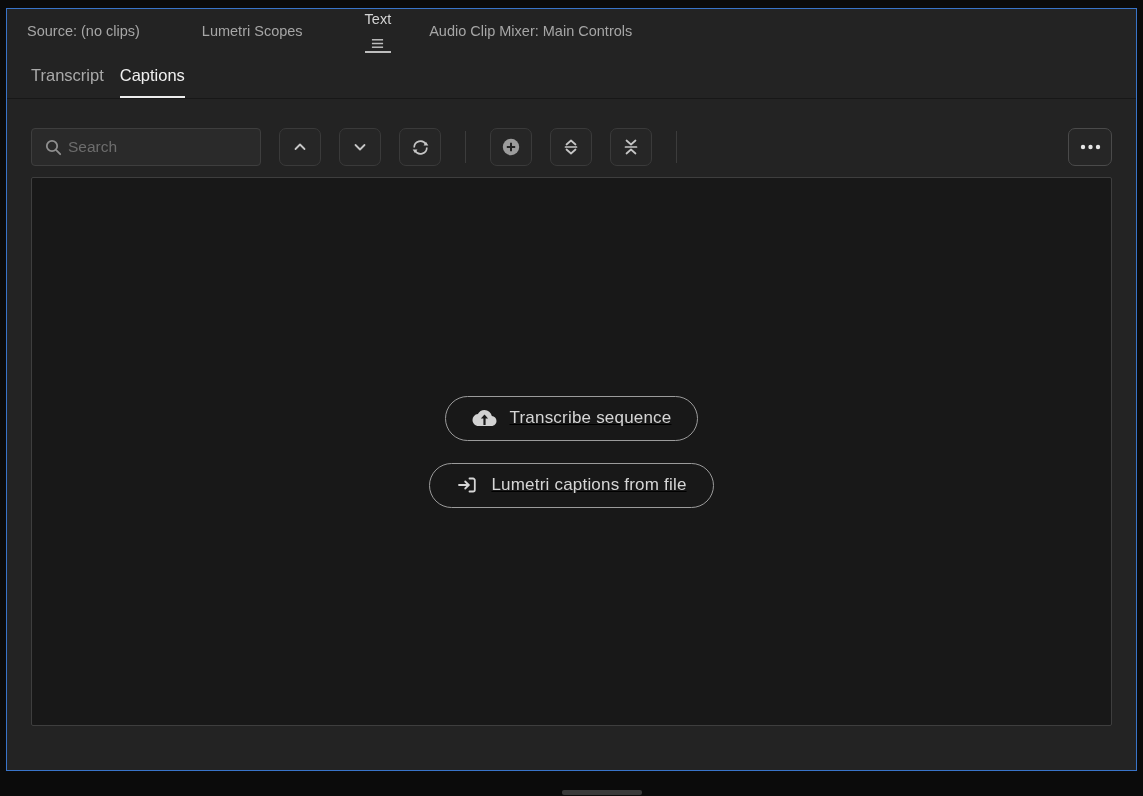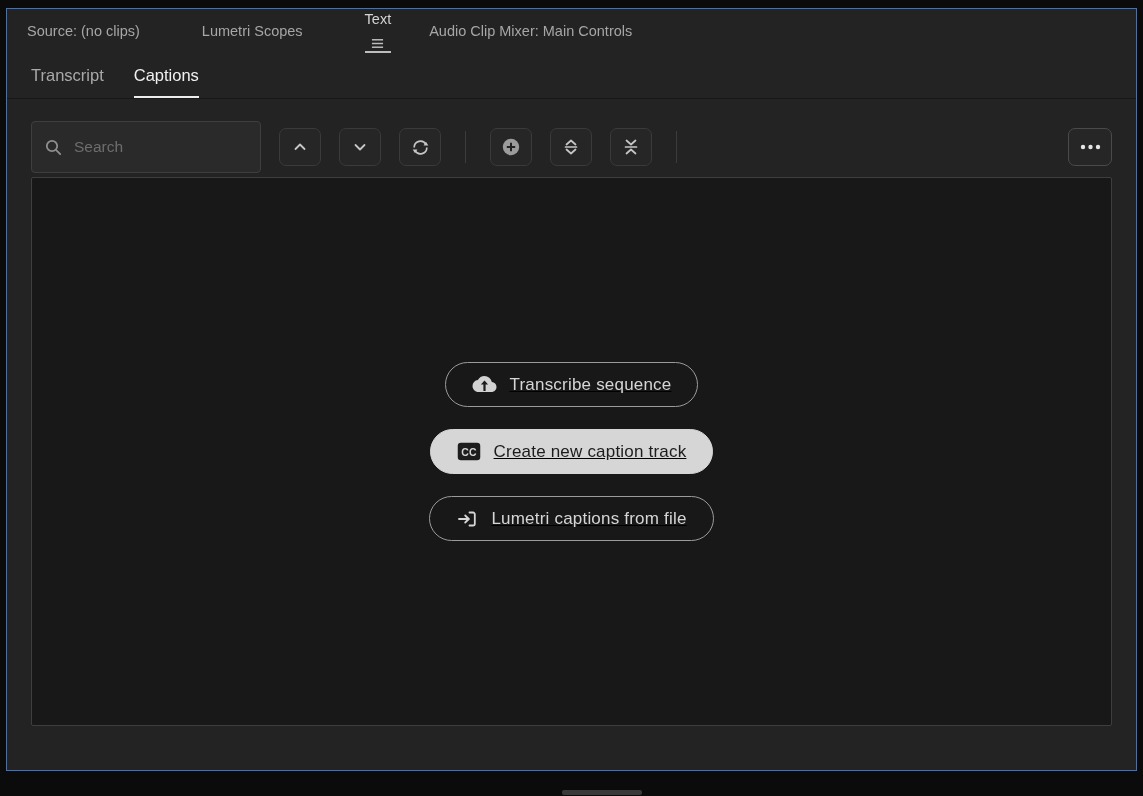--- a/index.html
+++ b/index.html
@@ -16,30 +16,30 @@
     display:flex;flex-direction:column;
   }
   
   .tabbar{height:44px;flex:none;display:flex;align-items:stretch;padding:0 20px;gap:62px;}
   .tab{display:flex;align-items:center;gap:10px;font-size:14.5px;color:#a6a6a6;
        white-space:nowrap;cursor:pointer;box-sizing:border-box;}
   .tab.active{color:#d4d4d4;border-bottom:2px solid #bdbdbd;padding-top:2px;flex-direction:column;}
   .tab--audio{margin-left:-24px;}
   .menu-icon{display:flex;align-items:center;}
   
-  .subtabbar{height:45px;flex:none;display:flex;align-items:stretch;padding:0 24px;gap:30px;
+  .subtabbar{height:45px;flex:none;display:flex;align-items:stretch;padding:0 24px;gap:16px;
              border-bottom:1px solid #171717;}
   .subtab{display:flex;align-items:center;font-size:16.5px;color:#a9a9a9;cursor:pointer;
           box-sizing:border-box;white-space:nowrap;}
   .subtab.active{color:#f0f0f0;border-bottom:2px solid #ececec;padding-top:2px;}
   
   .toolbar{flex:none;height:40px;display:flex;align-items:center;gap:18px;padding:28px 24px 0 24px;}
-  .search{width:230px;height:52px;box-sizing:border-box;flex:none;
+  .search{width:230px;height:38px;box-sizing:border-box;flex:none;
           background:#2a2a2a;border:1px solid #3e3e3e;border-radius:4px;
-          display:flex;align-items:center;gap:10px;padding:0 12px;}
+          display:flex;align-items:center;gap:4px;padding:0 12px;}
   .search input{flex:1;min-width:0;background:transparent;border:none;outline:none;
           color:#cfcfcf;font-size:15.5px;font-family:inherit;}
   .search input::placeholder{color:#6d6d6d;}
   .tbtn{width:42px;height:38px;flex:none;box-sizing:border-box;
         background:#262626;border:1px solid #3a3a3a;border-radius:7px;
         display:flex;align-items:center;justify-content:center;padding:0;cursor:pointer;}
   .tbtn.more{width:44px;border-color:#4a4a4a;}
   .vdiv{width:1px;height:32px;background:#3c3c3c;flex:none;margin:0 6px;}
   .spacer{flex:1;}
   
@@ -181,29 +181,20 @@
         <span class="ic">
           <svg width="25" height="21" viewBox="0 0 24 21">
             <path d="M19.35 8.04A7.49 7.49 0 0 0 12 2C9.11 2 6.6 3.64 5.35 6.04A5.99 5.99 0 0 0 0 12c0 3.31 2.69 6 6 6h13c2.76 0 5-2.24 5-5 0-2.64-2.05-4.78-4.65-4.96z" fill="#d2d2d2"></path>
             <line x1="12" y1="17" x2="12" y2="9.6" stroke="#1c1c1c" stroke-width="2.2"></line>
             <polygon points="12,6.4 8.4,10.4 15.6,10.4" fill="#1c1c1c"></polygon>
           </svg>
         </span>
         <span>Transcribe sequence</span>
       </button>
 
-      <button class="pill filled">
-        <span class="ic">
-          <svg width="24" height="19" viewBox="0 0 24 19">
-            <rect x="0.75" y="0.75" width="22.5" height="17.5" rx="3.2" fill="#1d1d1d"></rect>
-            <text x="12" y="13.6" text-anchor="middle" font-size="10.5" font-weight="bold" fill="#d6d6d6">CC</text>
-          </svg>
-        </span>
-        <span>Create new caption track</span>
-      </button>
 
       <button class="pill">
         <span class="ic">
           <svg width="22" height="22" viewBox="0 0 22 22" fill="none" stroke="#d6d6d6" stroke-width="1.8" stroke-linecap="round" stroke-linejoin="round">
             <path d="M13.5 4.5H17a1.8 1.8 0 0 1 1.8 1.8v9.4A1.8 1.8 0 0 1 17 17.5h-3.5"></path>
             <line x1="3" y1="11" x2="12.5" y2="11"></line>
             <polyline points="9.2,7.5 12.8,11 9.2,14.5"></polyline>
           </svg>
         </span>
         <span>Lumetri captions from file</span>

